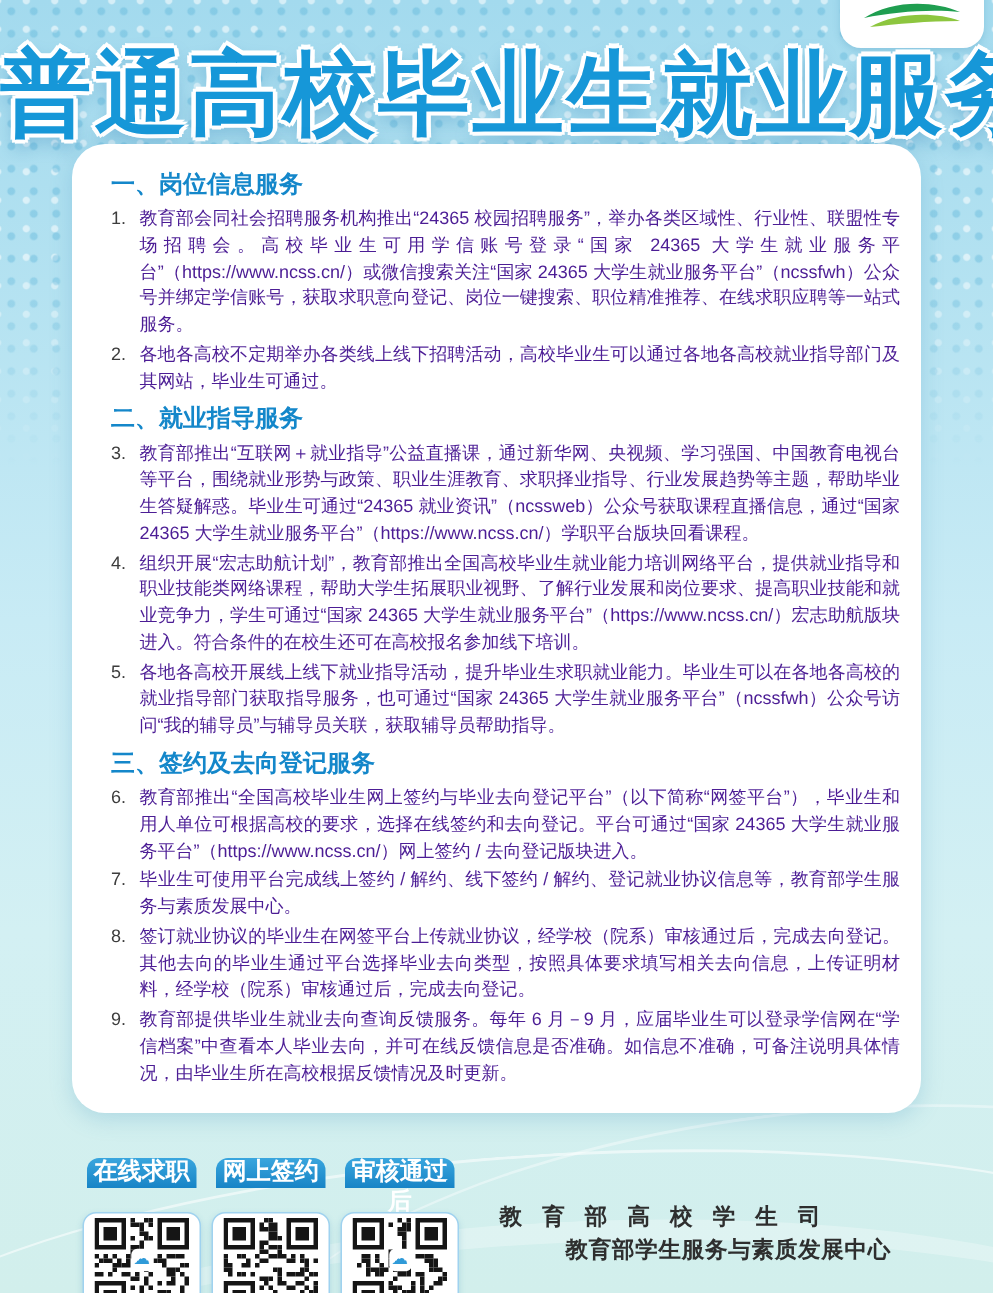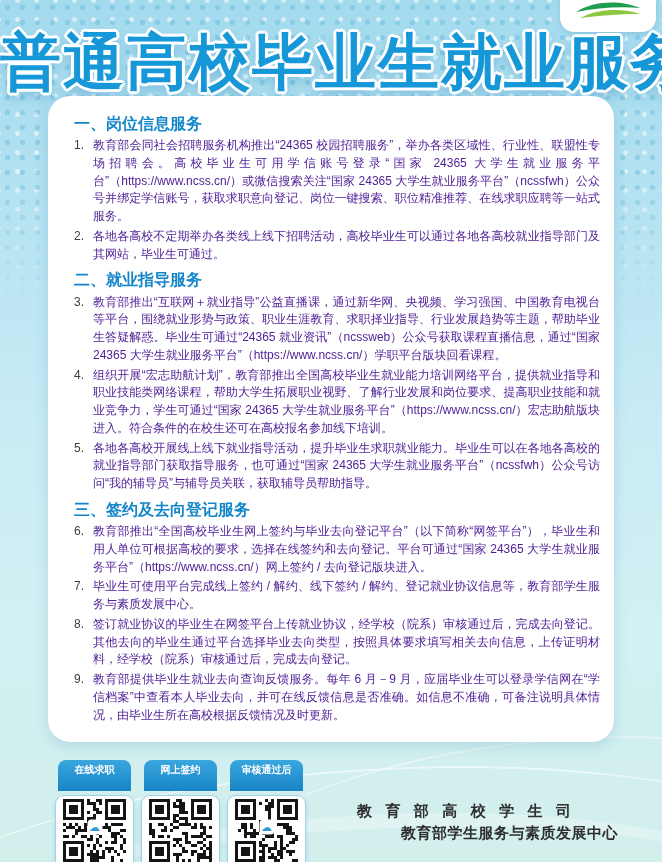--- a/index.html
+++ b/index.html
@@ -58,24 +58,24 @@
     flex:0 0 19px;font-size:12px;color:#3d3d3d;line-height:1.48;
   }
   .itxt{
     flex:1;margin:0;font-size:12px;color:#4c1d95;line-height:1.48;
     text-align:justify;
   }
   
   .qr-panel{position:absolute;left:55px;top:756px;display:flex;gap:7px;}
   .qr-col{display:flex;flex-direction:column;align-items:stretch;width:79px;}
   .qr-tab{
-    height:31px;line-height:20px;text-align:center;
+    height:20px;line-height:20px;text-align:center;
     background:linear-gradient(180deg,#3aa6de,#1784c6);
-    color:#fff;font-size:10px;font-weight:bold;
-    border-radius:8px 8px 0 0;margin:4px 3px;
+    color:#fff;font-size:16px;font-weight:bold;
+    border-radius:8px 8px 0 0;margin:16px 3px;
   }
   .qr-card{
     position:relative;height:86px;background:#fff;
     border:1.5px solid #9fd2ef;border-radius:9px;
     box-shadow:0 2px 4px rgba(70,150,190,.25);
     display:flex;flex-direction:column;align-items:center;
     padding-top:3px;box-sizing:border-box;
   }
   .qr{position:relative;width:63px;height:63px;}
   .qr-logo{
@@ -83,21 +83,21 @@
     width:15px;height:15px;border-radius:4px;background:#fff;
     display:flex;align-items:center;justify-content:center;
     font-size:11px;color:#2f9ad8;line-height:1;
   }
   .qr-label{
     flex:1;display:flex;align-items:center;justify-content:center;
     font-size:7.5px;font-weight:bold;color:#2b4a66;text-align:center;
     line-height:1.3;padding:0 2px 2px 2px;
   }
   
-  .footer{position:absolute;right:44px;top:802px;color:#2e2e2e;}
+  .footer{position:absolute;right:68px;top:802px;color:#2e2e2e;}
   .f1{
     width:214px;font-size:15px;font-weight:bold;
     text-align:justify;text-align-last:justify;margin-bottom:3px;
   }
   .f2{font-size:15px;font-weight:bold;letter-spacing:0.5px;margin-left:44px;}
   
   .wave{
     position:absolute;border-radius:50%;pointer-events:none;
   }
   .w1{

